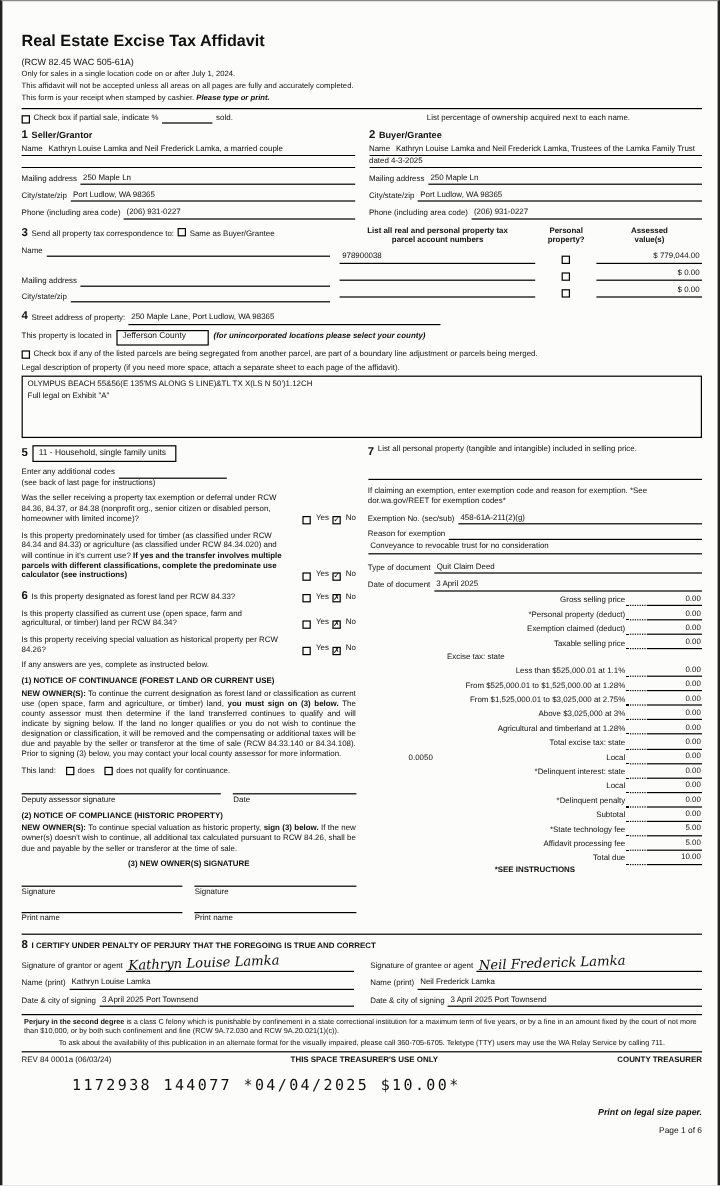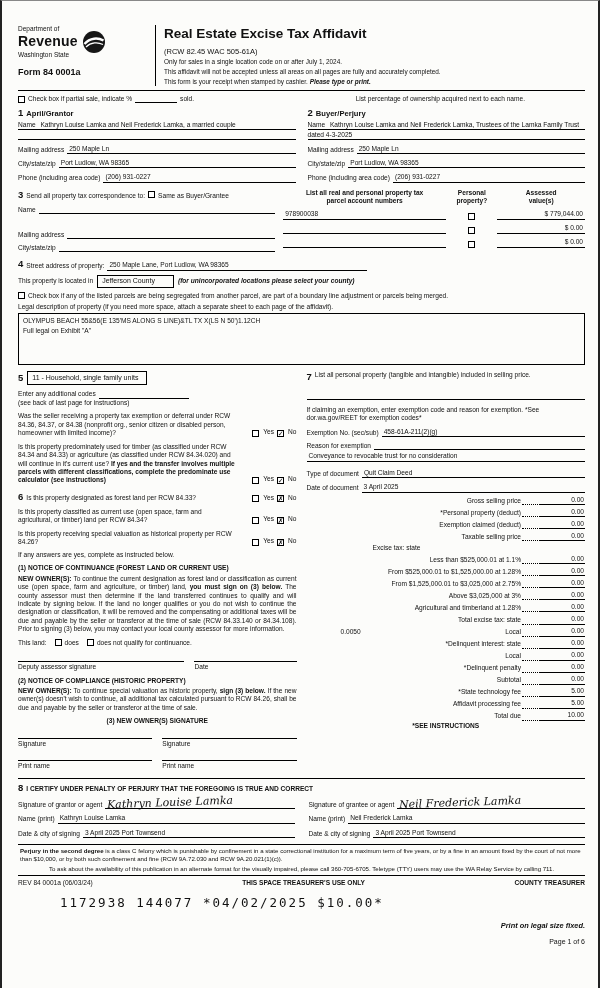--- a/index.html
+++ b/index.html
@@ -112,37 +112,20 @@
   .stamp { font-family:"DejaVu Sans Mono", monospace; font-size:12.5px; letter-spacing:2px; margin:8px 0 0 42px; }
   .print-note { text-align:right; font-weight:bold; font-style:italic; font-size:7.4px; margin-top:10px; }
   .page-no { text-align:right; font-size:7px; margin-top:8px; }
 </style>
 </head>
 <body>
 
 <div class="page">
 
   <div class="header">
-    <div class="hdr-left">
-      <div class="dor-row">
-        <div class="dor-text">
-          <div class="dept-small">Department of</div>
-          <div class="dept-big">Revenue</div>
-          <div class="dept-sub">Washington State</div>
-        </div>
-        <span class="dor-logo">
-          <svg viewBox="0 0 24 24">
-              <circle cx="12" cy="12" r="11" fill="#161616"></circle>
-              <path d="M2.5 14 C 8 7.5, 16 7.5, 21.5 10.5" stroke="#fff" stroke-width="2.4" fill="none"></path>
-              <path d="M4 17 C 9 12, 16 12, 21 14.5" stroke="#fff" stroke-width="1.2" fill="none"></path>
-            </svg>
-        </span>
-      </div>
-      <div class="form-no">Form 84 0001a</div>
-    </div>
     <div class="hdr-right">
       <div class="title-line">
         <span class="title">Real Estate Excise Tax Affidavit</span>
         <span class="rcw">(RCW 82.45 WAC 505-61A)</span>
       </div>
       <div class="note">Only for sales in a single location code on or after July 1, 2024.</div>
       <div class="note">This affidavit will not be accepted unless all areas on all pages are fully and accurately completed.</div>
       <div class="note"><span>This form is your receipt when stamped by cashier. </span><span class="bi">Please type or print.</span></div>
     </div>
   </div>
@@ -152,40 +135,40 @@
     <span>Check box if partial sale, indicate %</span>
     <span class="pct"></span>
     <span>sold.</span>
     <span class="right">List percentage of ownership acquired next to each name.</span>
   </div>
 
   <div class="cols2">
     <div>
       <div class="sec-h">
           <span class="sec-num">1</span>
-          <span class="sec-title">April/Grantor</span>
+          <span class="sec-title">Seller/Grantor</span>
         </div>
       <div class="ruled2"><span class="lbl">Name</span> <span>Kathryn Louise Lamka and Neil Frederick Lamka, a married couple</span></div>
       <div class="fld">
           <span class="lbl">Mailing address</span>
           <span class="fill">250 Maple Ln</span>
         </div>
       <div class="fld">
           <span class="lbl">City/state/zip</span>
           <span class="fill">Port Ludlow, WA 98365</span>
         </div>
       <div class="fld">
           <span class="lbl">Phone (including area code)</span>
           <span class="fill">(206) 931-0227</span>
         </div>
     </div>
     <div>
       <div class="sec-h">
           <span class="sec-num">2</span>
-          <span class="sec-title">Buyer/Perjury</span>
+          <span class="sec-title">Buyer/Grantee</span>
         </div>
       <div class="ruled2"><span class="lbl">Name</span> <span>Kathryn Louise Lamka and Neil Frederick Lamka, Trustees of the Lamka Family Trust dated 4-3-2025</span></div>
       <div class="fld">
           <span class="lbl">Mailing address</span>
           <span class="fill">250 Maple Ln</span>
         </div>
       <div class="fld">
           <span class="lbl">City/state/zip</span>
           <span class="fill">Port Ludlow, WA 98365</span>
         </div>
@@ -554,18 +537,18 @@
     <div><span class="bold">Perjury in the second degree</span><span> is a class C felony which is punishable by confinement in a state correctional institution for a maximum term of five years, or by a fine in an amount fixed by the court of not more than $10,000, or by both such confinement and fine (RCW 9A.72.030 and RCW 9A.20.021(1)(c)).</span></div>
     <div class="tty">To ask about the availability of this publication in an alternate format for the visually impaired, please call 360-705-6705. Teletype (TTY) users may use the WA Relay Service by calling 711.</div>
   </div>
 
   <div class="foot-row">
     <span>REV 84 0001a (06/03/24)</span>
     <span class="mid">THIS SPACE TREASURER'S USE ONLY</span>
     <span class="bold">COUNTY TREASURER</span>
   </div>
 
-  <div class="stamp">1172938 144077 *04/02/2025 $10.00*</div>
-
-  <div class="print-note">Print on legal size fixed.</div>
+  <div class="stamp">1172938 144077 *04/04/2025 $10.00*</div>
+
+  <div class="print-note">Print on legal size paper.</div>
   <div class="page-no">Page 1 of 6</div>
 
 </div>
 
 </body></html>

